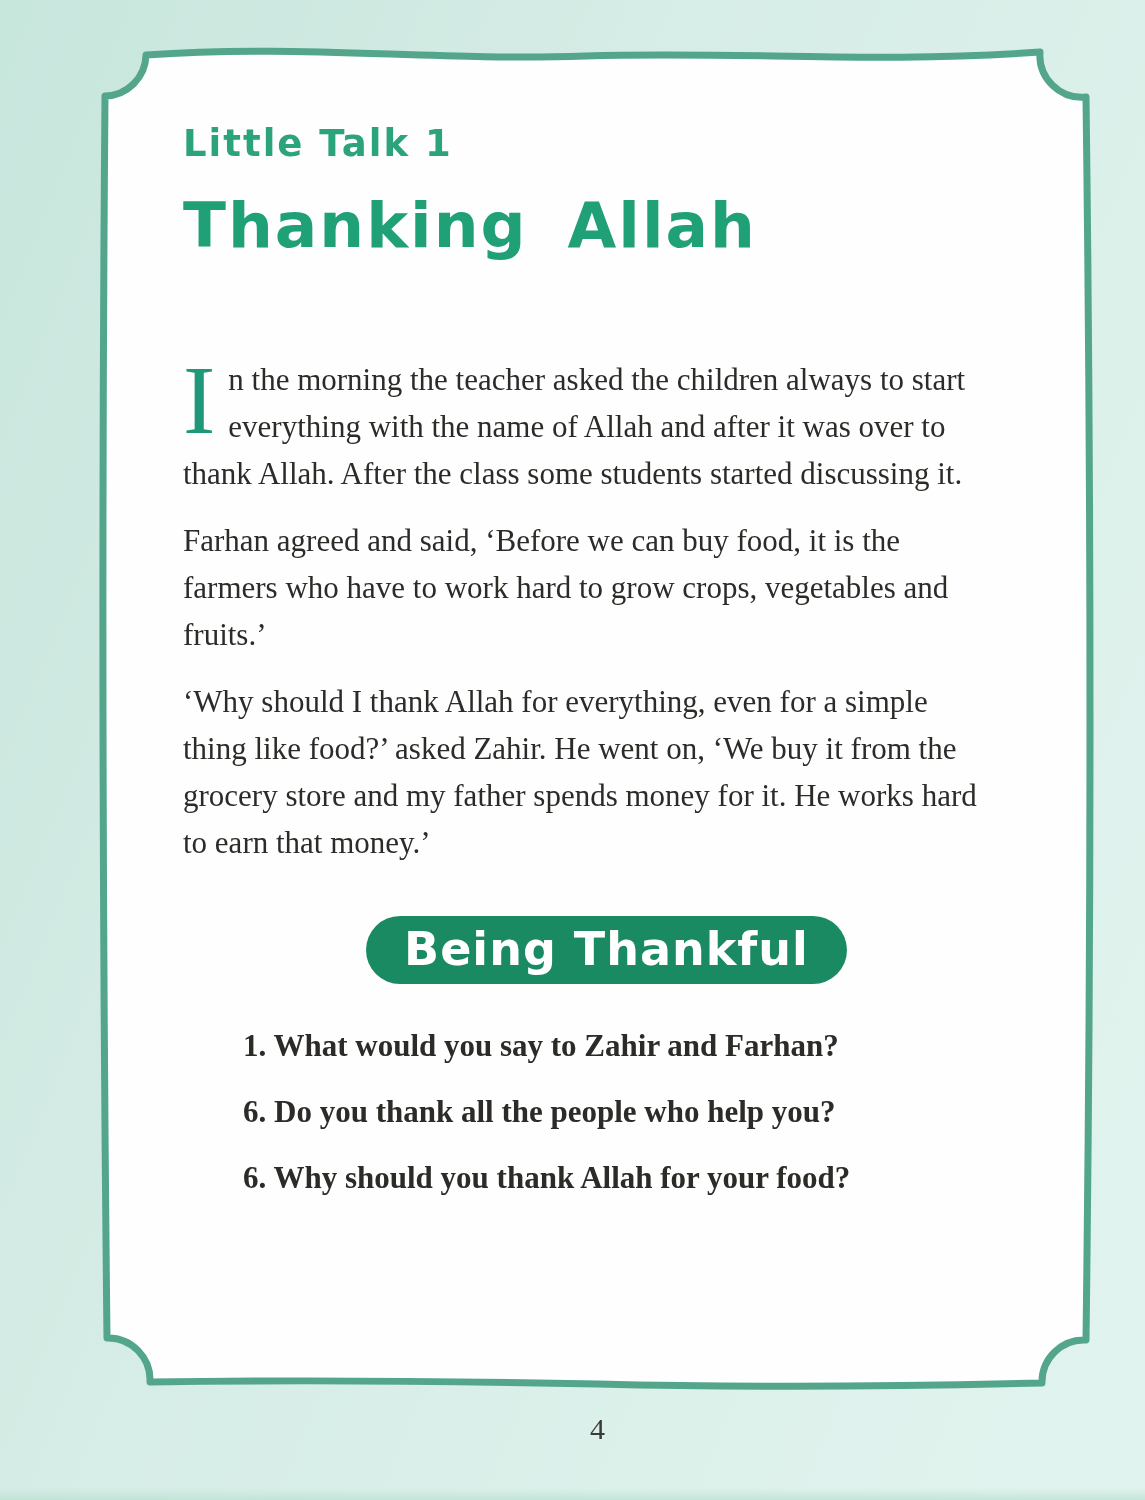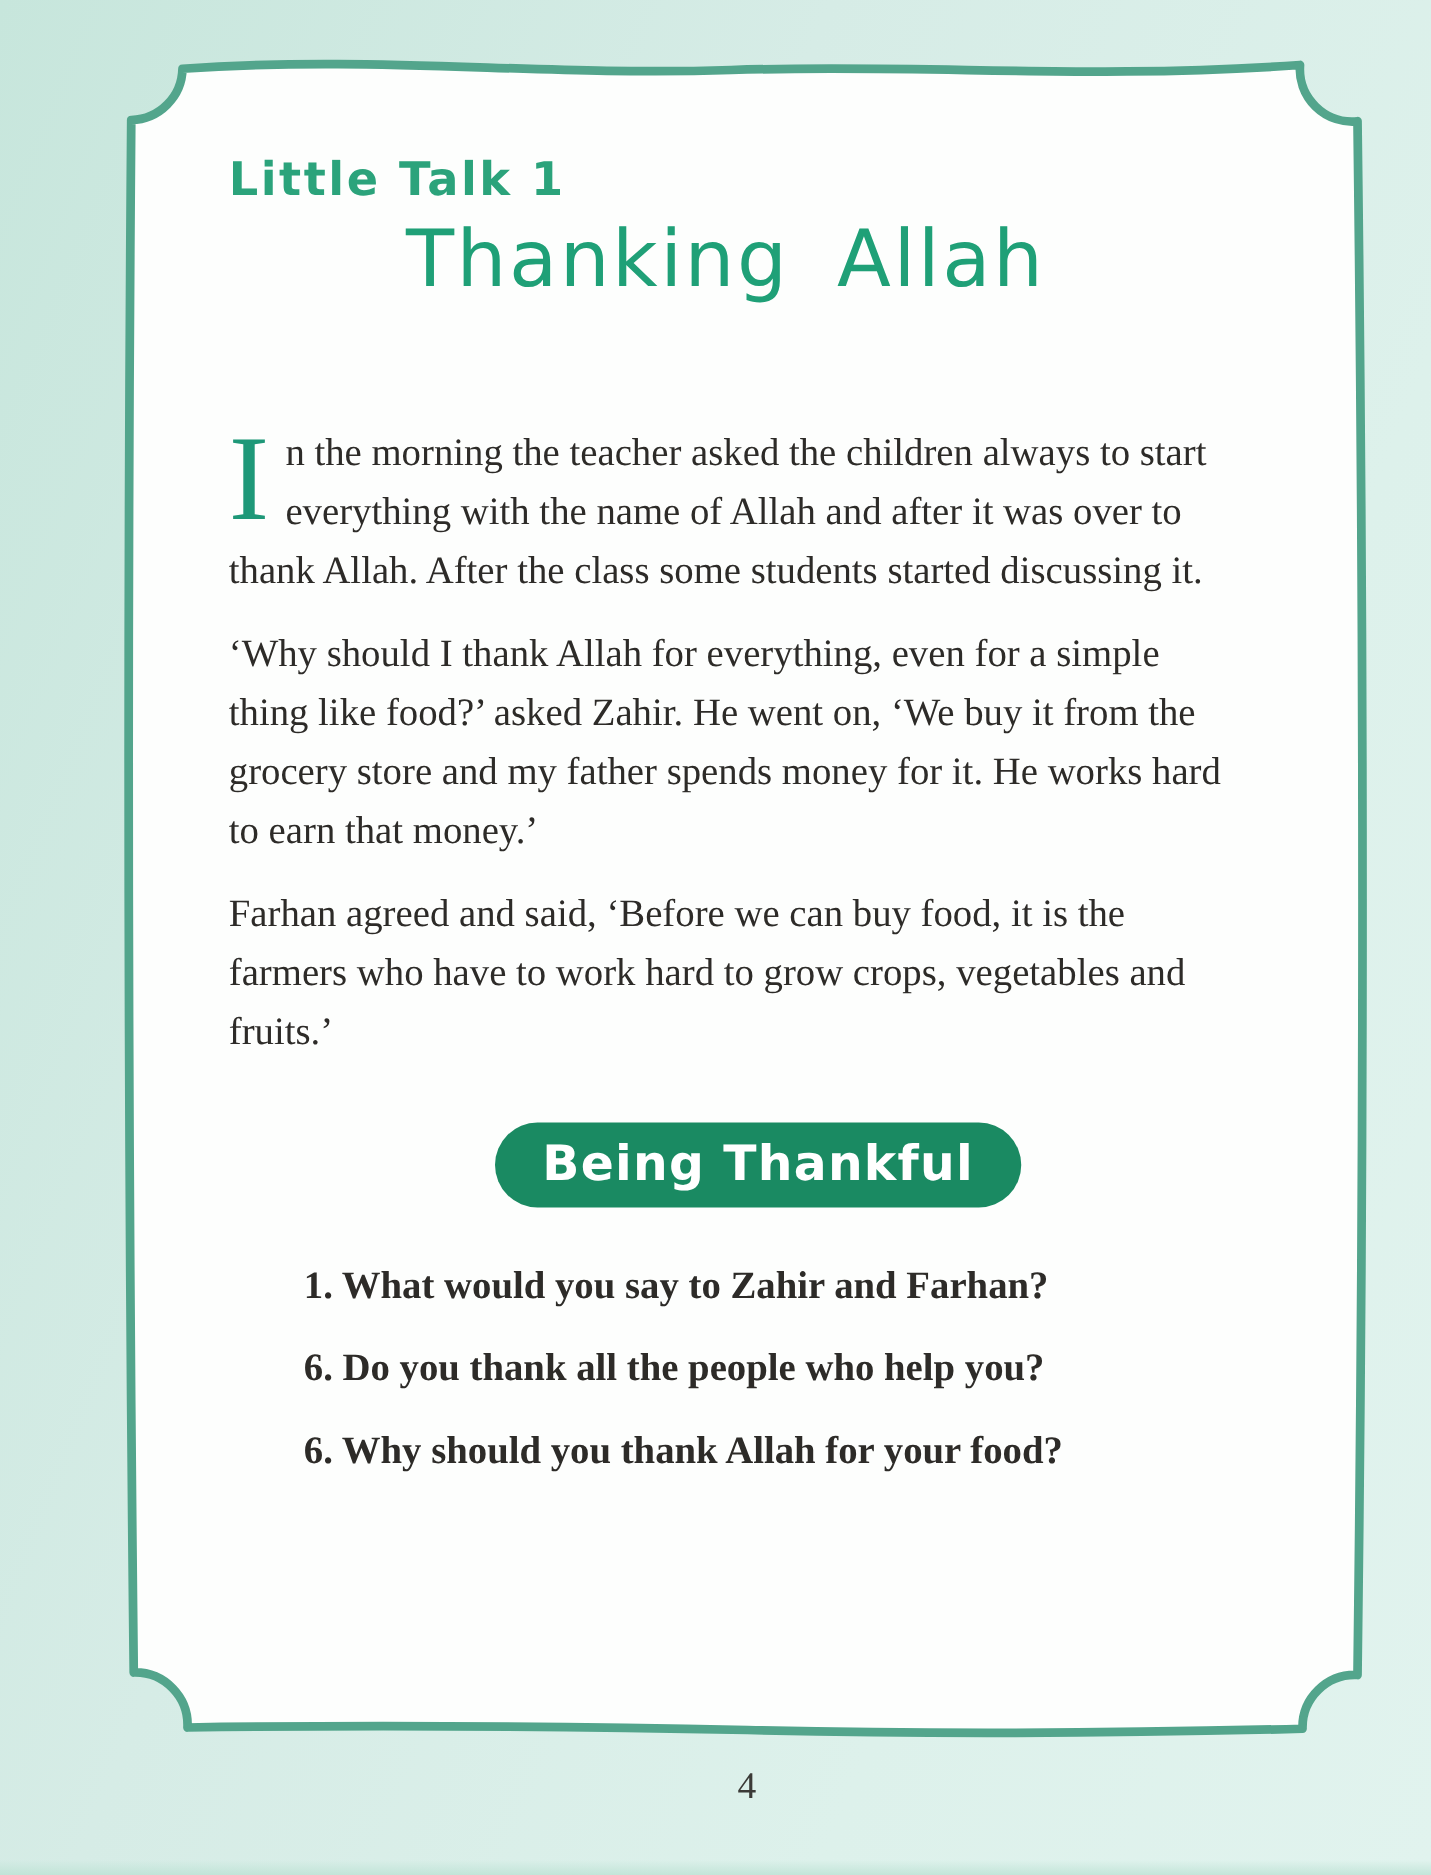--- a/index.html
+++ b/index.html
@@ -40,28 +40,28 @@
     font-family: "DejaVu Sans", sans-serif;
     font-weight: bold;
     font-size: 37px;
     line-height: 48px;
     letter-spacing: 2px;
     text-align: left;
     color: #2ba37b;
   }
   .title {
     font-family: "DejaVu Sans", sans-serif;
-    font-weight: normal;
+    font-weight: bold;
     font-size: 63px;
     line-height: 80px;
     letter-spacing: 2px;
     word-spacing: 16px;
-    text-align: center;
+    text-align: left;
     color: #1fa077;
-    margin: 0 0 0 0;
+    margin: 18px 0 0 0;
   }
   .body-copy {
     margin-top: 90px;
   }
   .para {
     font-size: 31px;
     line-height: 47px;
     margin: 0 0 20px 0;
   }
   .dropcap {
@@ -76,21 +76,21 @@
     margin-top: 50px;
     text-align: center;
     transform: translateX(26px);
   }
   .badge {
     display: inline-block;
     background: #1a8a62;
     color: #ffffff;
     font-family: "DejaVu Sans", sans-serif;
     font-weight: bold;
-    font-size: 39px;
+    font-size: 46px;
     line-height: 39px;
     letter-spacing: 1px;
     padding: 14px 38px 15px 38px;
     border-radius: 40px;
   }
   .questions {
     margin-top: 38px;
     padding-left: 60px;
     font-weight: bold;
   }
@@ -130,22 +130,22 @@
   </svg>
 
   <main class="content">
 
     <div class="kicker">Little Talk 1</div>
 
     <h1 class="title">Thanking Allah</h1>
 
     <div class="body-copy">
       <p class="para"><span class="dropcap">I</span><span>n the morning the teacher asked the children always to start everything with the name of Allah and after it was over to thank Allah. After the class some students started discussing it.</span></p>
+      <p class="para">Farhan agreed and said, ‘Before we can buy food, it is the farmers who have to work hard to grow crops, vegetables and fruits.’</p>
       <p class="para">‘Why should I thank Allah for everything, even for a simple thing like food?’ asked Zahir. He went on, ‘We buy it from the grocery store and my father spends money for it. He works hard to earn that money.’</p>
-      <p class="para">Farhan agreed and said, ‘Before we can buy food, it is the farmers who have to work hard to grow crops, vegetables and fruits.’</p>
     </div>
 
     <div class="badge-row">
       <div class="badge">Being Thankful</div>
     </div>
 
     <div class="questions">
       <p class="question">1. What would you say to Zahir and Farhan?</p>
       <p class="question">6. Do you thank all the people who help you?</p>
       <p class="question">6. Why should you thank Allah for your food?</p>

